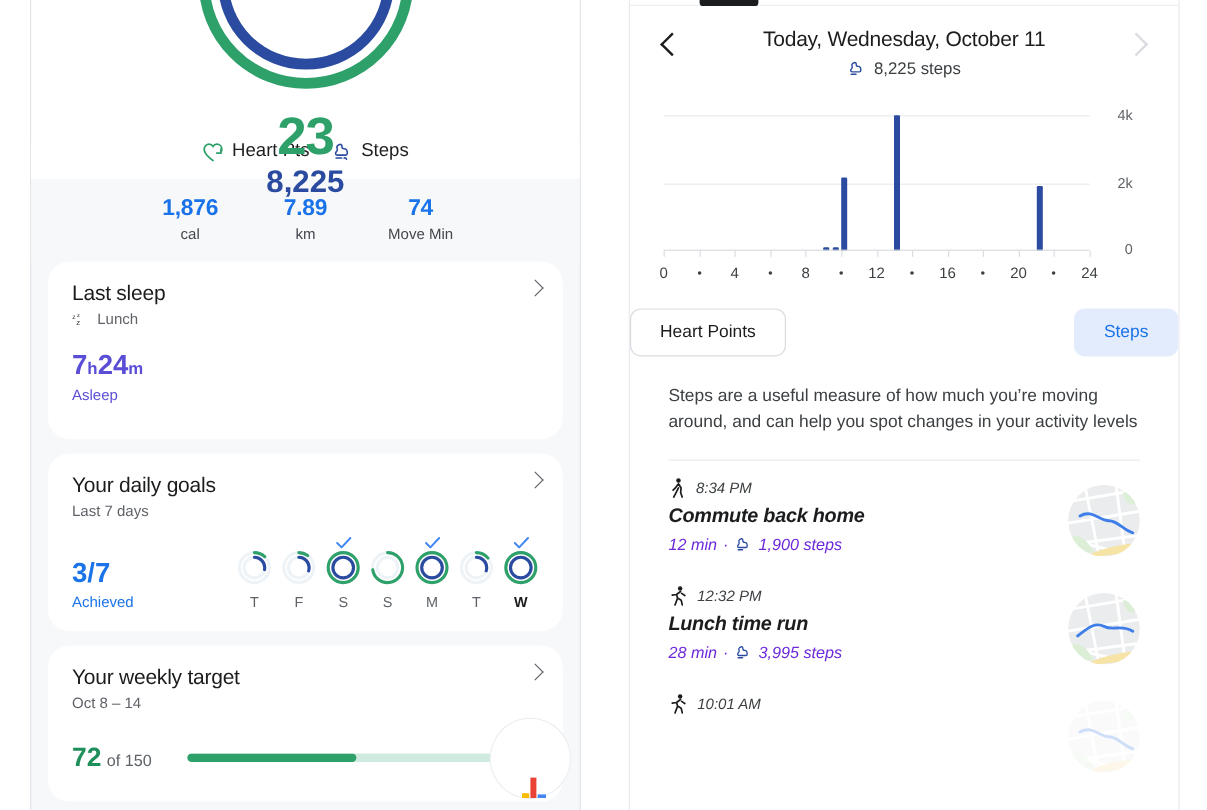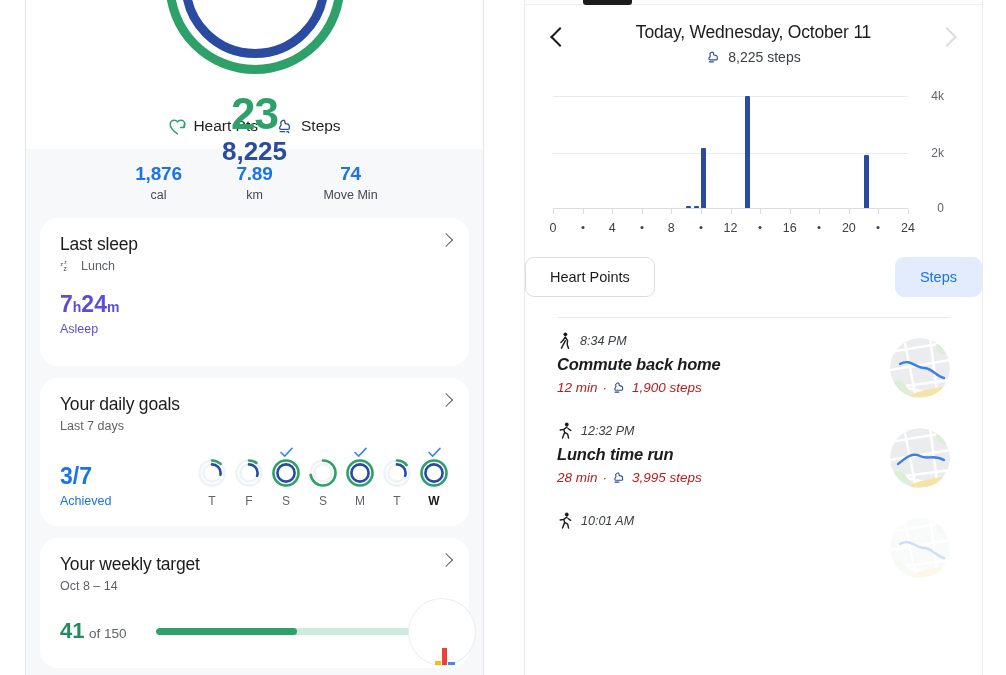--- a/index.html
+++ b/index.html
@@ -125,21 +125,21 @@
   .seg-btn.active { background:#e3ecfd; border-color:#e3ecfd; color:#1a73e8; }
 
   .desc { margin: 22px 32px 0 32px; font-size:14.5px; line-height:1.52; color:#3c4043; }
   .divider { margin: 20px 32px 0 32px; height:1px; background:#e8eaed; }
 
   .act-list { margin: 0 32px; font-style: italic; }
   .act { display:flex; align-items:flex-start; padding: 14px 0 10px 0; }
   .act-main { flex:1; }
   .act-time { display:flex; align-items:center; gap:8px; font-size:12.5px; color:#3c4043; }
   .act-name { font-size:16.5px; font-weight:700; color:#1b1c1e; margin-top:5px; letter-spacing:-0.2px;}
-  .act-meta { font-size:13.5px; color:#b91c1c; margin-top:6px; display:flex; align-items:center; gap:5px;}
+  .act-meta { font-size:13.5px; color:#6d28d9; margin-top:6px; display:flex; align-items:center; gap:5px;}
   .act-thumb { width:60px; height:60px; border-radius:50%; overflow:hidden; flex:none; margin-top:6px;}
 
   .icon { display:inline-flex; align-items:center; justify-content:center; }
 </style>
 </head>
 <body>
 
 <div id="root">
 
   <div class="left-panel">
@@ -273,21 +273,21 @@
           </div>
       </div>
     </div>
 
     <div class="card" style="height:130px;">
       <div class="card-title">Your weekly target</div>
       <div class="card-sub">Oct 8 – 14</div>
       <div class="chev"></div>
       <div class="wk-body">
         <div class="wk-val">
-          <span class="n">41</span>
+          <span class="n">72</span>
           <span class="o">of 150</span>
         </div>
         <div class="wk-bar-wrap">
           <div class="wk-bar">
             <div class="wk-bar-fill" id="wk-fill" style="width: 48%;"></div>
           </div>
           <div class="wk-badge">
             <svg width="30" height="22" viewBox="0 0 30 22">
               <rect x="8" y="18" width="6" height="4" fill="#fbbc05"></rect>
               <rect x="15" y="5" width="5" height="17" fill="#ea4335"></rect>
@@ -363,20 +363,21 @@
           <div class="ylab" style="top: 67.6364px;">2k</div>
           <div class="ylab" style="top: 11.2727px;">4k</div>
         </div>
     </div>
 
     <div class="seg-row">
       <div class="seg-btn">Heart Points</div>
       <div class="seg-btn active">Steps</div>
     </div>
 
+    <div class="desc">Steps are a useful measure of how much you’re moving around, and can help you spot changes in your activity levels</div>
     <div class="divider"></div>
 
     <div class="act-list" id="act-list">
         <div class="act">
           <div class="act-main">
             <div class="act-time">
               <span class="icon">
                 <svg width="15" height="18" viewBox="0 0 16 20">
                   <circle cx="9" cy="2.6" r="2.1" fill="#1b1c1e"></circle>
                   <path d="M9 5.6 L6.4 9.2 L4 11.6 M9 5.6 L11.4 9.6 L11 13.8 M9 9.6 L7 13.4 L4.6 18 M11 13.8 L12.4 18" fill="none" stroke="#1b1c1e" stroke-width="1.6" stroke-linecap="round" stroke-linejoin="round"></path>

